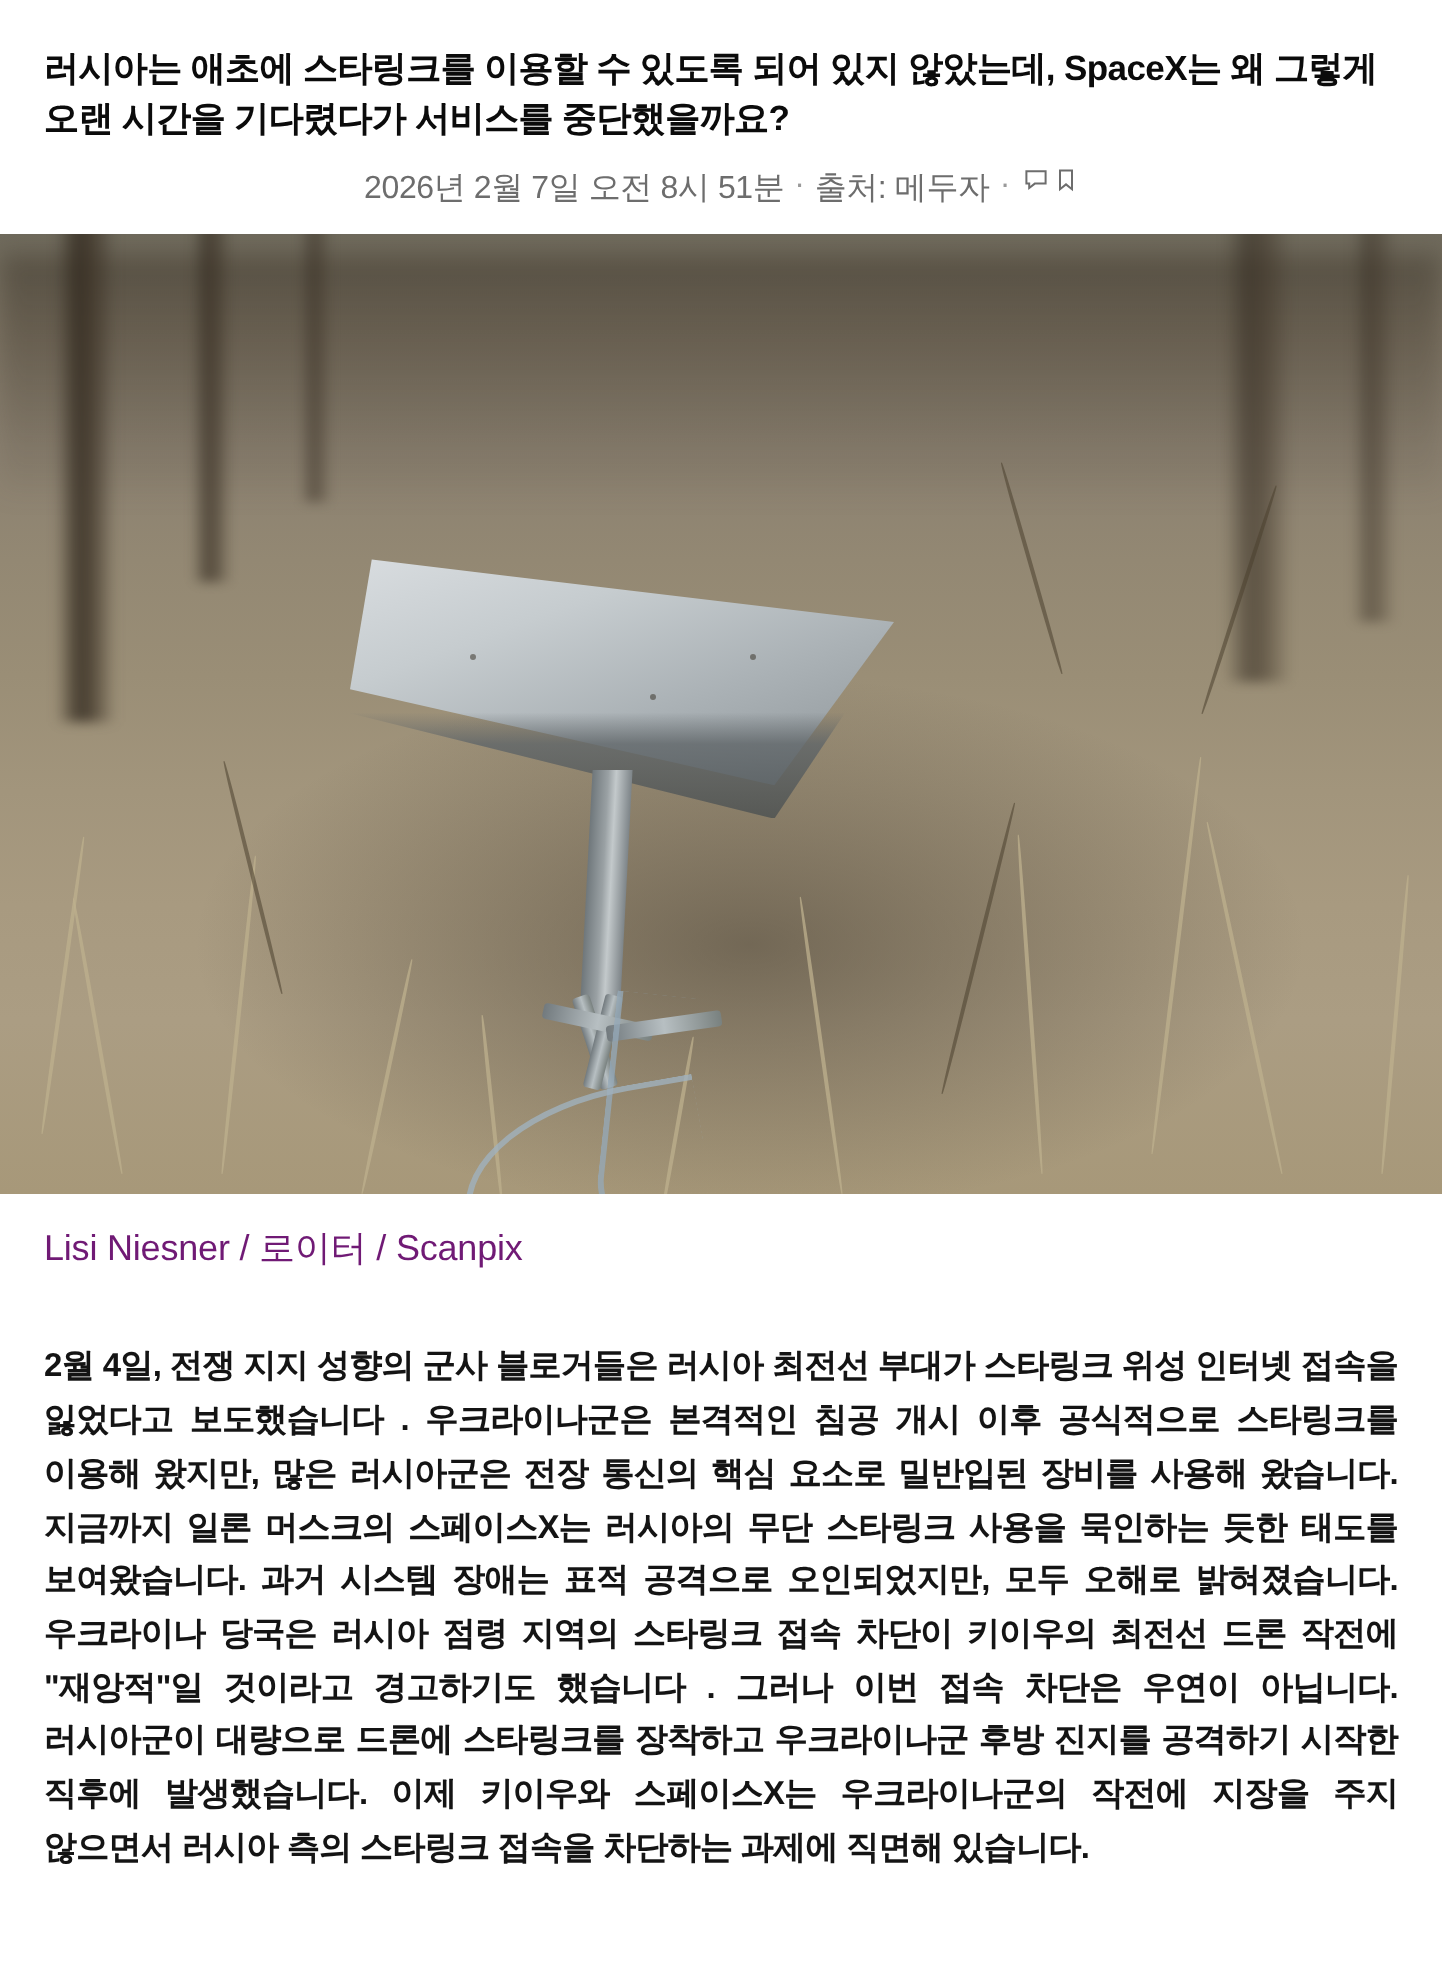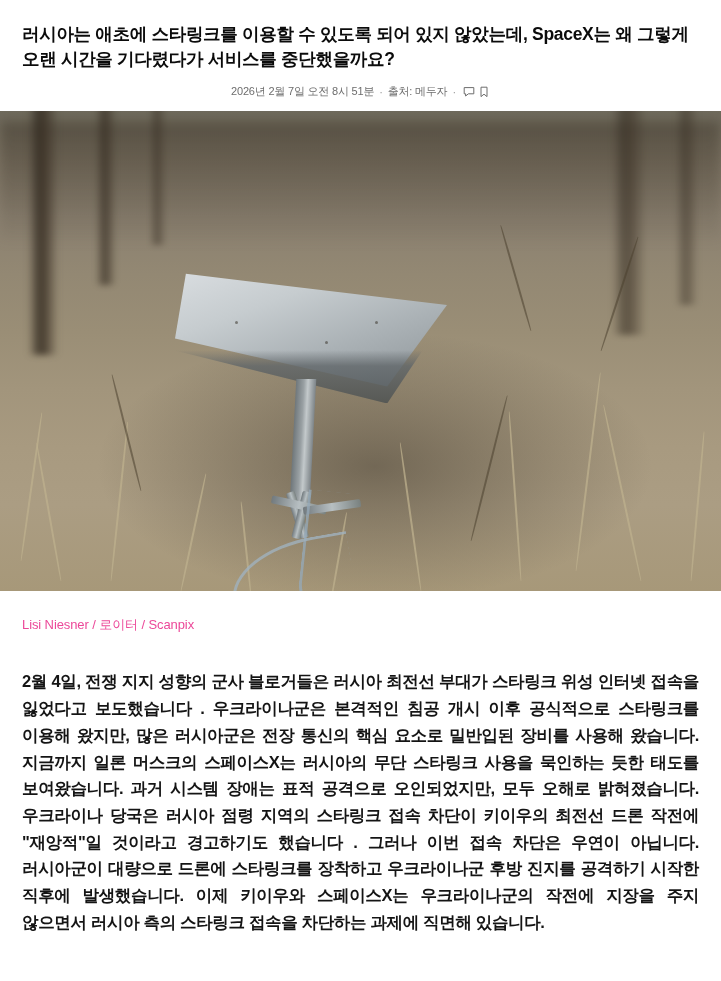--- a/index.html
+++ b/index.html
@@ -23,23 +23,23 @@
     font-size: 17.5px;
     font-weight: bold;
     line-height: 1.42;
     letter-spacing: -0.3px;
     color: #0b0b0b;
   }
   .meta-row {
     margin-top: 13px;
     display: flex;
     justify-content: center;
-    align-items: center;
+    align-items: flex-start;
     gap: 5px;
-    font-size: 11px;
+    font-size: 16px;
     color: #6d6d6d;
     letter-spacing: -0.2px;
   }
   .meta-row .sep {
     color: #9a9a9a;
   }
   .meta-icons {
     display: inline-flex;
     align-items: center;
     gap: 3px;
@@ -189,23 +189,23 @@
     left: 230px;
     top: 430px;
     width: 120px;
     height: 70px;
     border-top: 3px solid rgba(160,178,190,0.8);
     border-left: 3px solid rgba(160,178,190,0.8);
     border-top-left-radius: 90px 50px;
     transform: rotate(-10deg);
   }
   .caption {
-    padding: 25px 22px 0 22px;
-    font-size: 13px;
-    color: #ec4899;
+    padding: 15px 22px 0 22px;
+    font-size: 18px;
+    color: #701a75;
     letter-spacing: -0.1px;
   }
   .body-text {
     padding: 18px 22px 0 22px;
     font-size: 16.5px;
     line-height: 1.62;
     letter-spacing: -0.35px;
     color: #141414;
     text-align: justify;
     word-break: keep-all;

